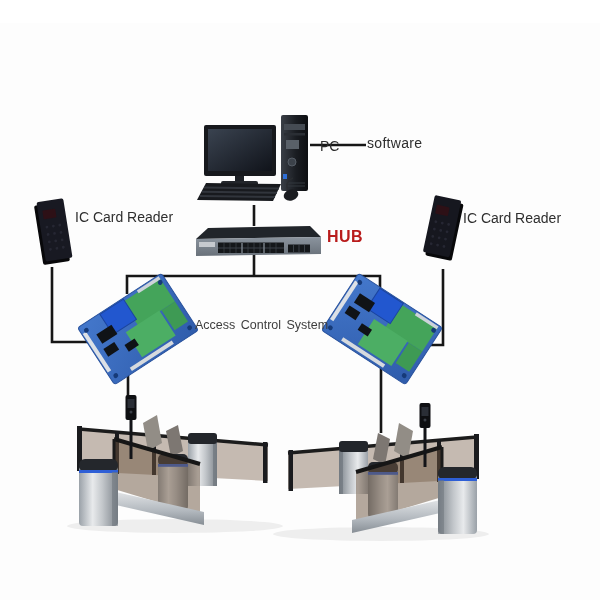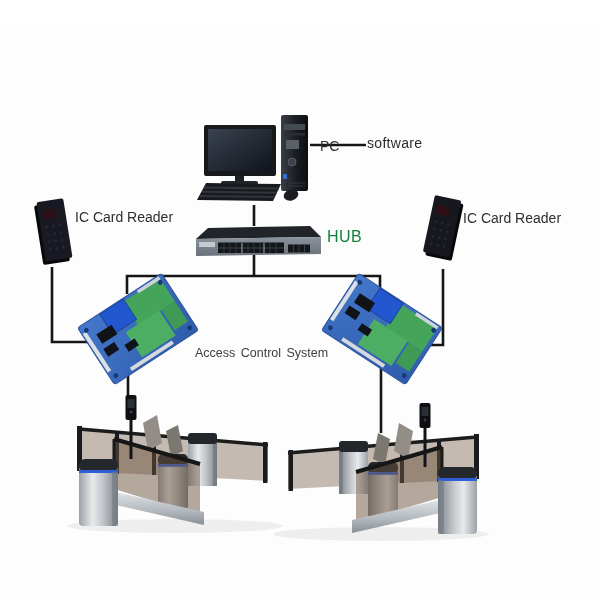--- a/index.html
+++ b/index.html
@@ -2,24 +2,24 @@
 <html><head>
 <meta charset="utf-8">
 <style>
   html,body{margin:0;padding:0;}
   body{font-family:"Liberation Sans",sans-serif;background:#ffffff;}
   .canvas{position:relative;width:600px;height:600px;background:#fdfdfd;overflow:hidden;margin-top:23px;}
   .canvas svg{position:absolute;left:0;top:0;}
   .lbl{position:absolute;color:#2e2e2e;white-space:nowrap;line-height:1.1;}
   .lbl-software{left:367px;top:113px;font-size:14px;letter-spacing:.3px;}
   .lbl-pc{left:320px;top:116px;font-size:14px;}
-  .lbl-hub{left:327px;top:205px;font-size:16px;font-weight:400;color:#15803d;letter-spacing:.5px;}
+  .lbl-hub{left:327px;top:205px;font-size:16px;font-weight:700;color:#b91c1c;letter-spacing:.5px;}
   .lbl-reader-left{left:75px;top:187px;font-size:14px;}
   .lbl-reader-right{left:463px;top:188px;font-size:14px;}
-  .lbl-acs{left:195px;top:324px;font-size:12.5px;color:#3e3e3e;word-spacing:2px;}
+  .lbl-acs{left:195px;top:296px;font-size:12.5px;color:#3e3e3e;word-spacing:2px;}
 </style>
 </head>
 <body>
 
 <div class="canvas">
 <svg width="600" height="600" viewBox="0 0 600 600">
   <defs>
     <linearGradient id="scr" x1="0" y1="0" x2="1" y2="1">
       <stop offset="0" stop-color="#3a4350"></stop>
           <stop offset="1" stop-color="#10131a"></stop>

